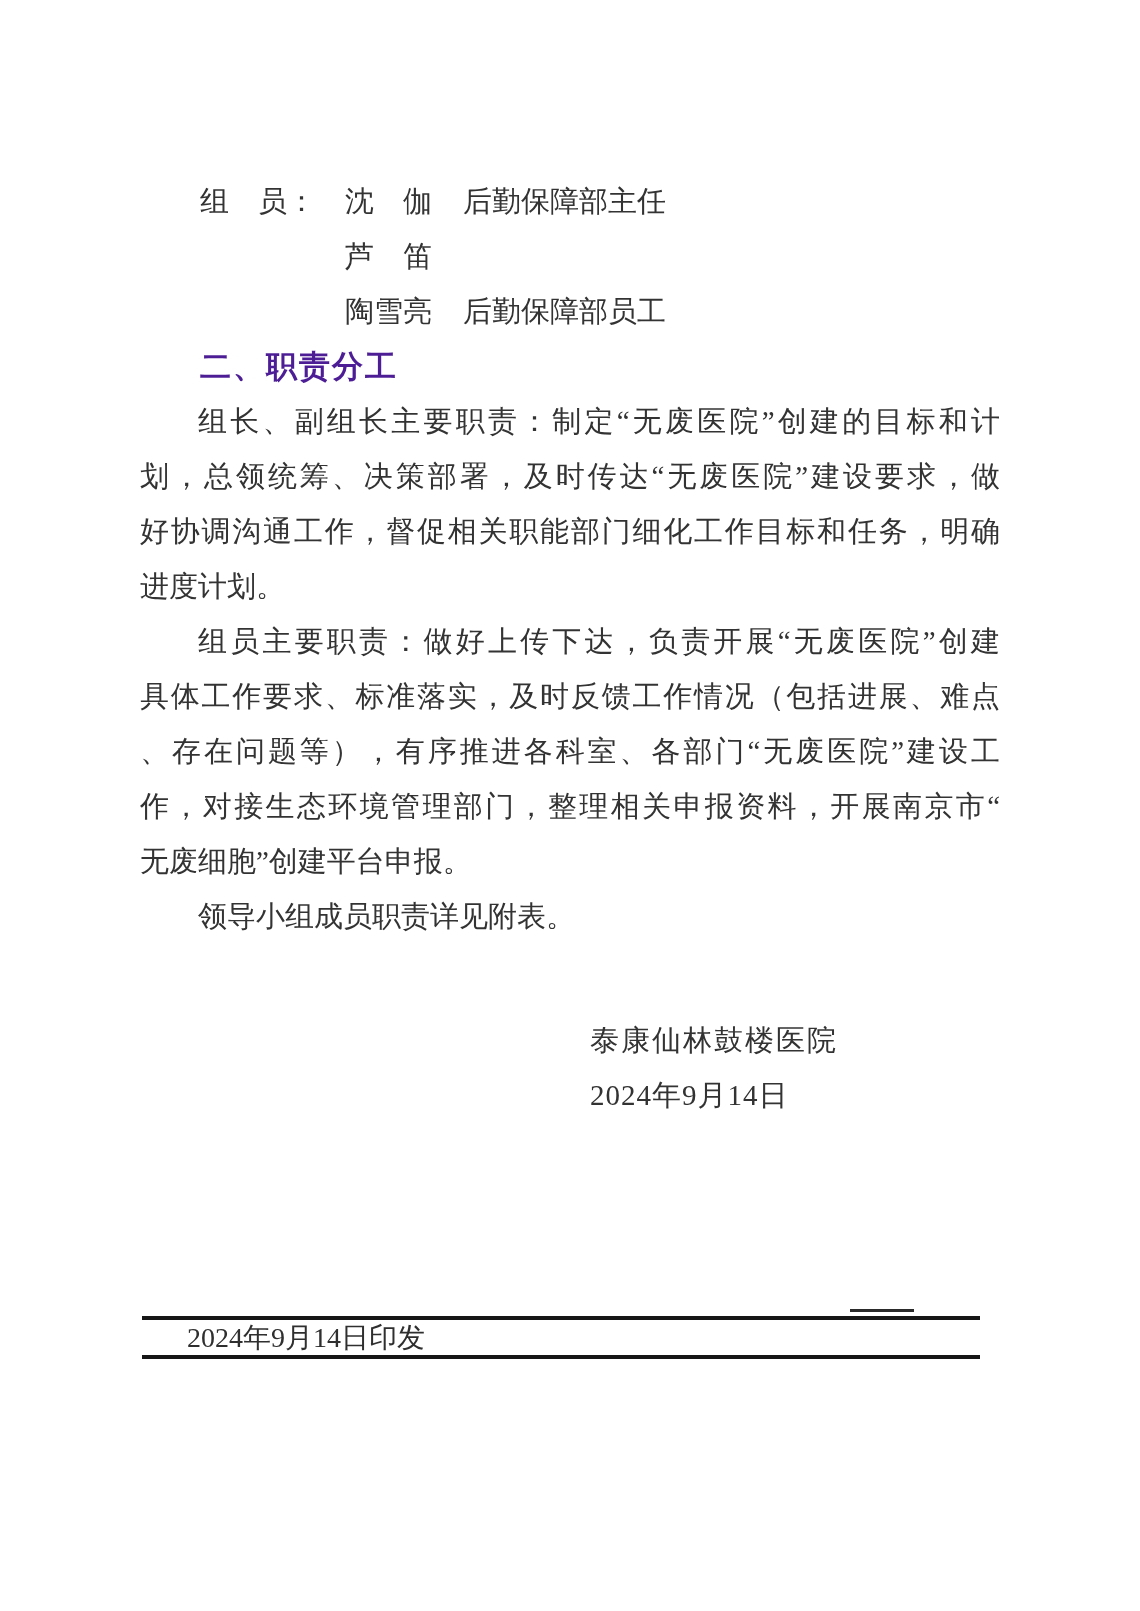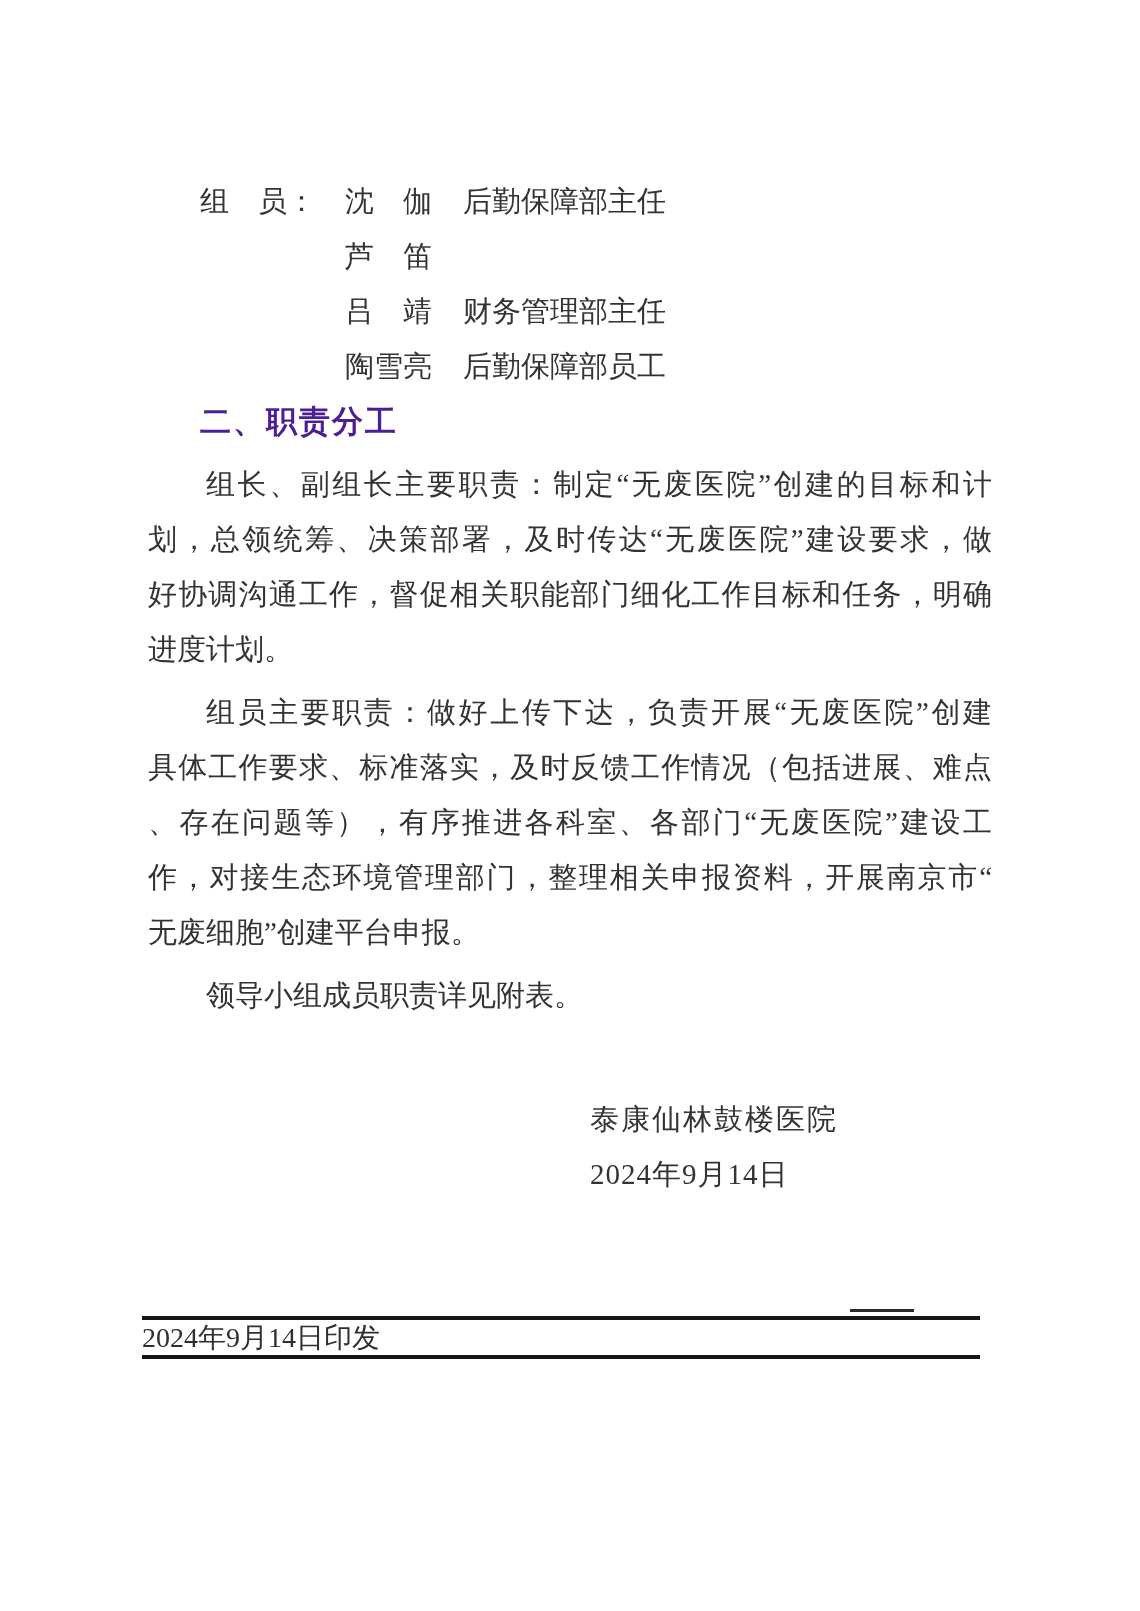--- a/index.html
+++ b/index.html
@@ -54,21 +54,21 @@
     padding-left: 60px;
     height: 55px;
     line-height: 55px;
     font-family: "Liberation Sans", sans-serif;
     font-weight: 700;
     font-size: 31px;
     letter-spacing: 2px;
     color: #4c1d95;
   }
 
-  .para { margin: 8px; }
+  .para { margin: 0; }
 
   
   .signature {
     margin-top: 69px;
     margin-left: 450px;
     width: 400px;
     text-align: left;
   }
   .signature .org  { letter-spacing: 2px; }
   .signature .date { letter-spacing: 1px; }
@@ -98,43 +98,38 @@
     width: 838px;
     height: 36px;
     display: flex;
     justify-content: space-between;
     align-items: center;
     font-size: 28px;
     line-height: 36px;
     color: #2f2f2f;
   }
   .footer-left  { padding-left: 4px;  white-space: pre; }
-  .footer-right { padding-right: 18px; white-space: pre; }
+  .footer-right { padding-right: 18px; white-space: pre; margin-left: 45px; }
 </style>
 </head>
 <body>
 
 <div class="page">
 
   <main class="content">
 
     <section>
       <div class="member-row">
         <span class="member-label">组　员：</span>
         <span class="member-name">沈　伽</span>
         <span class="member-title">后勤保障部主任</span>
       </div>
       <div class="member-row">
         <span class="member-label"></span>
         <span class="member-name">芦　笛</span>
-      </div>
-      <div class="member-row">
-        <span class="member-label"></span>
-        <span class="member-name">吕　靖</span>
-        <span class="member-title">财务管理部主任</span>
       </div>
       <div class="member-row">
         <span class="member-label"></span>
         <span class="member-name">陶雪亮</span>
         <span class="member-title">后勤保障部员工</span>
       </div>
     </section>
 
     <h2 class="heading">二、职责分工</h2>
 

